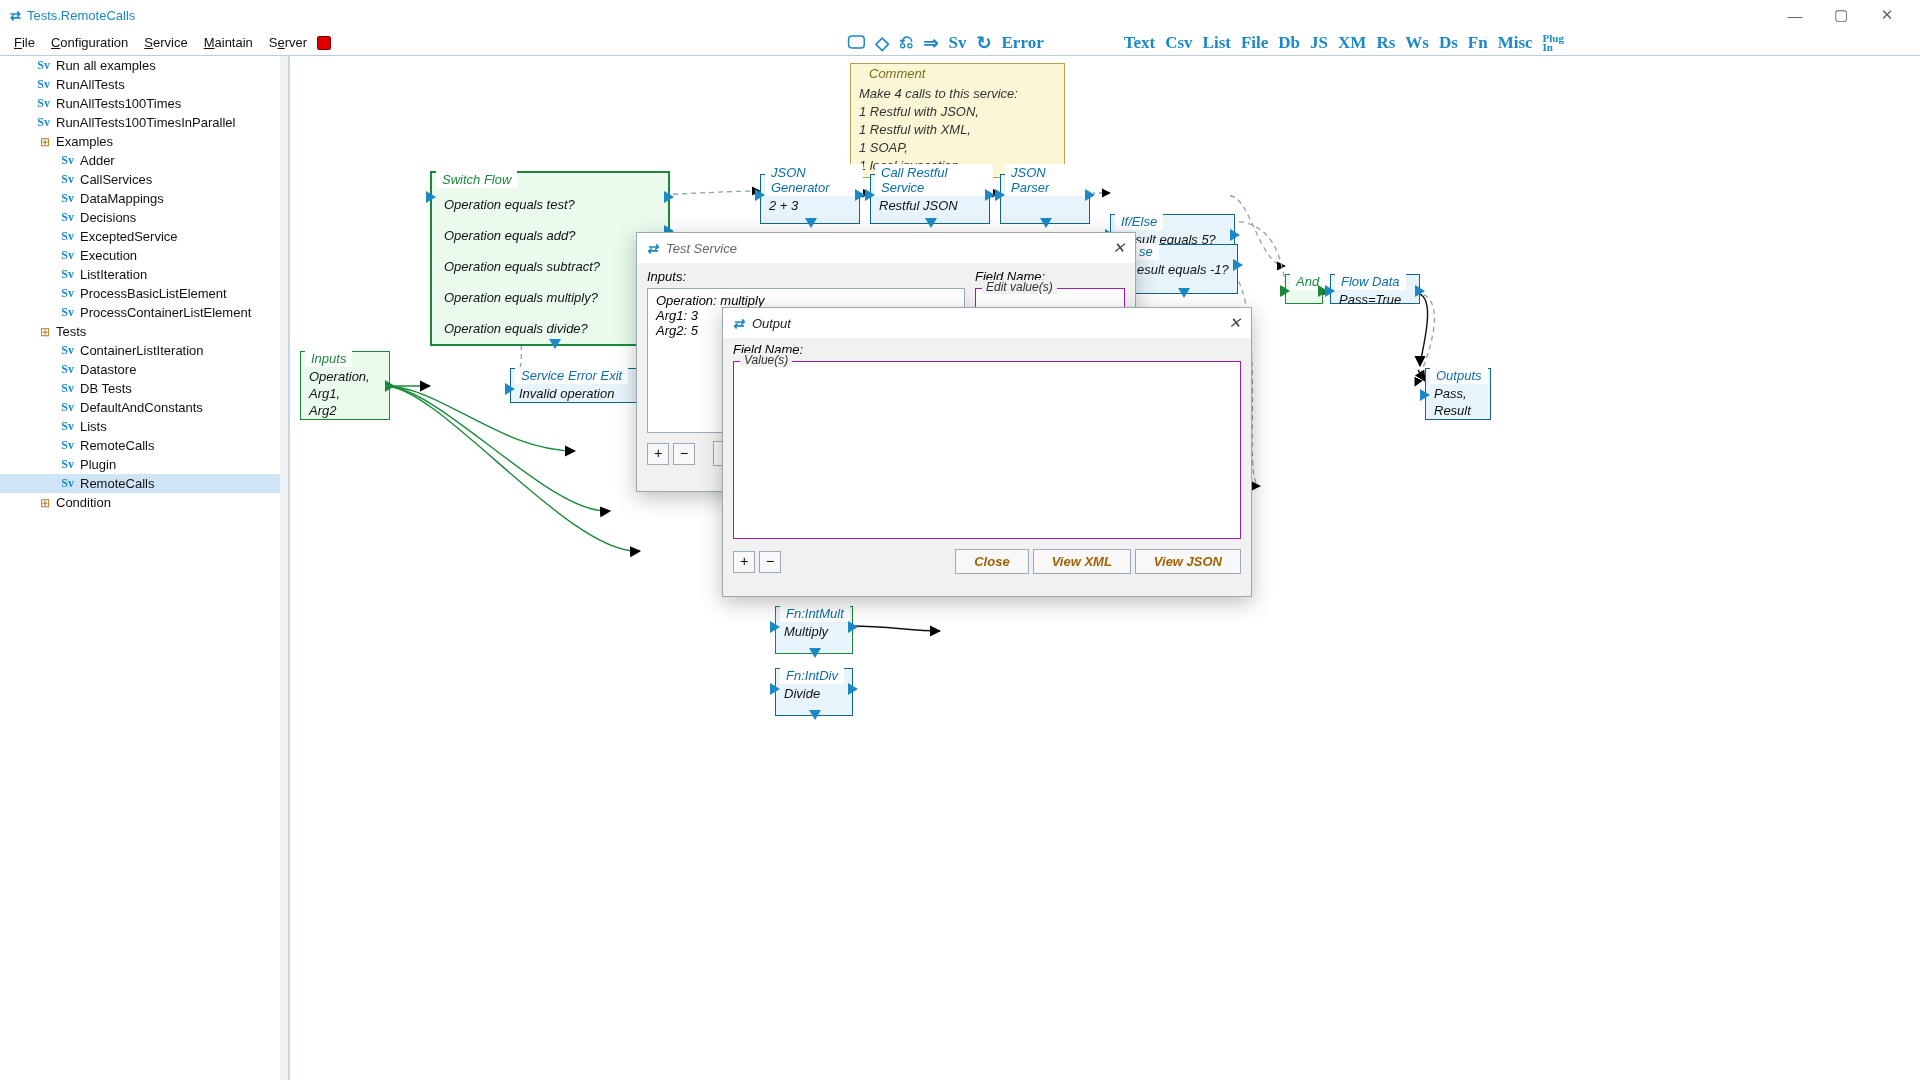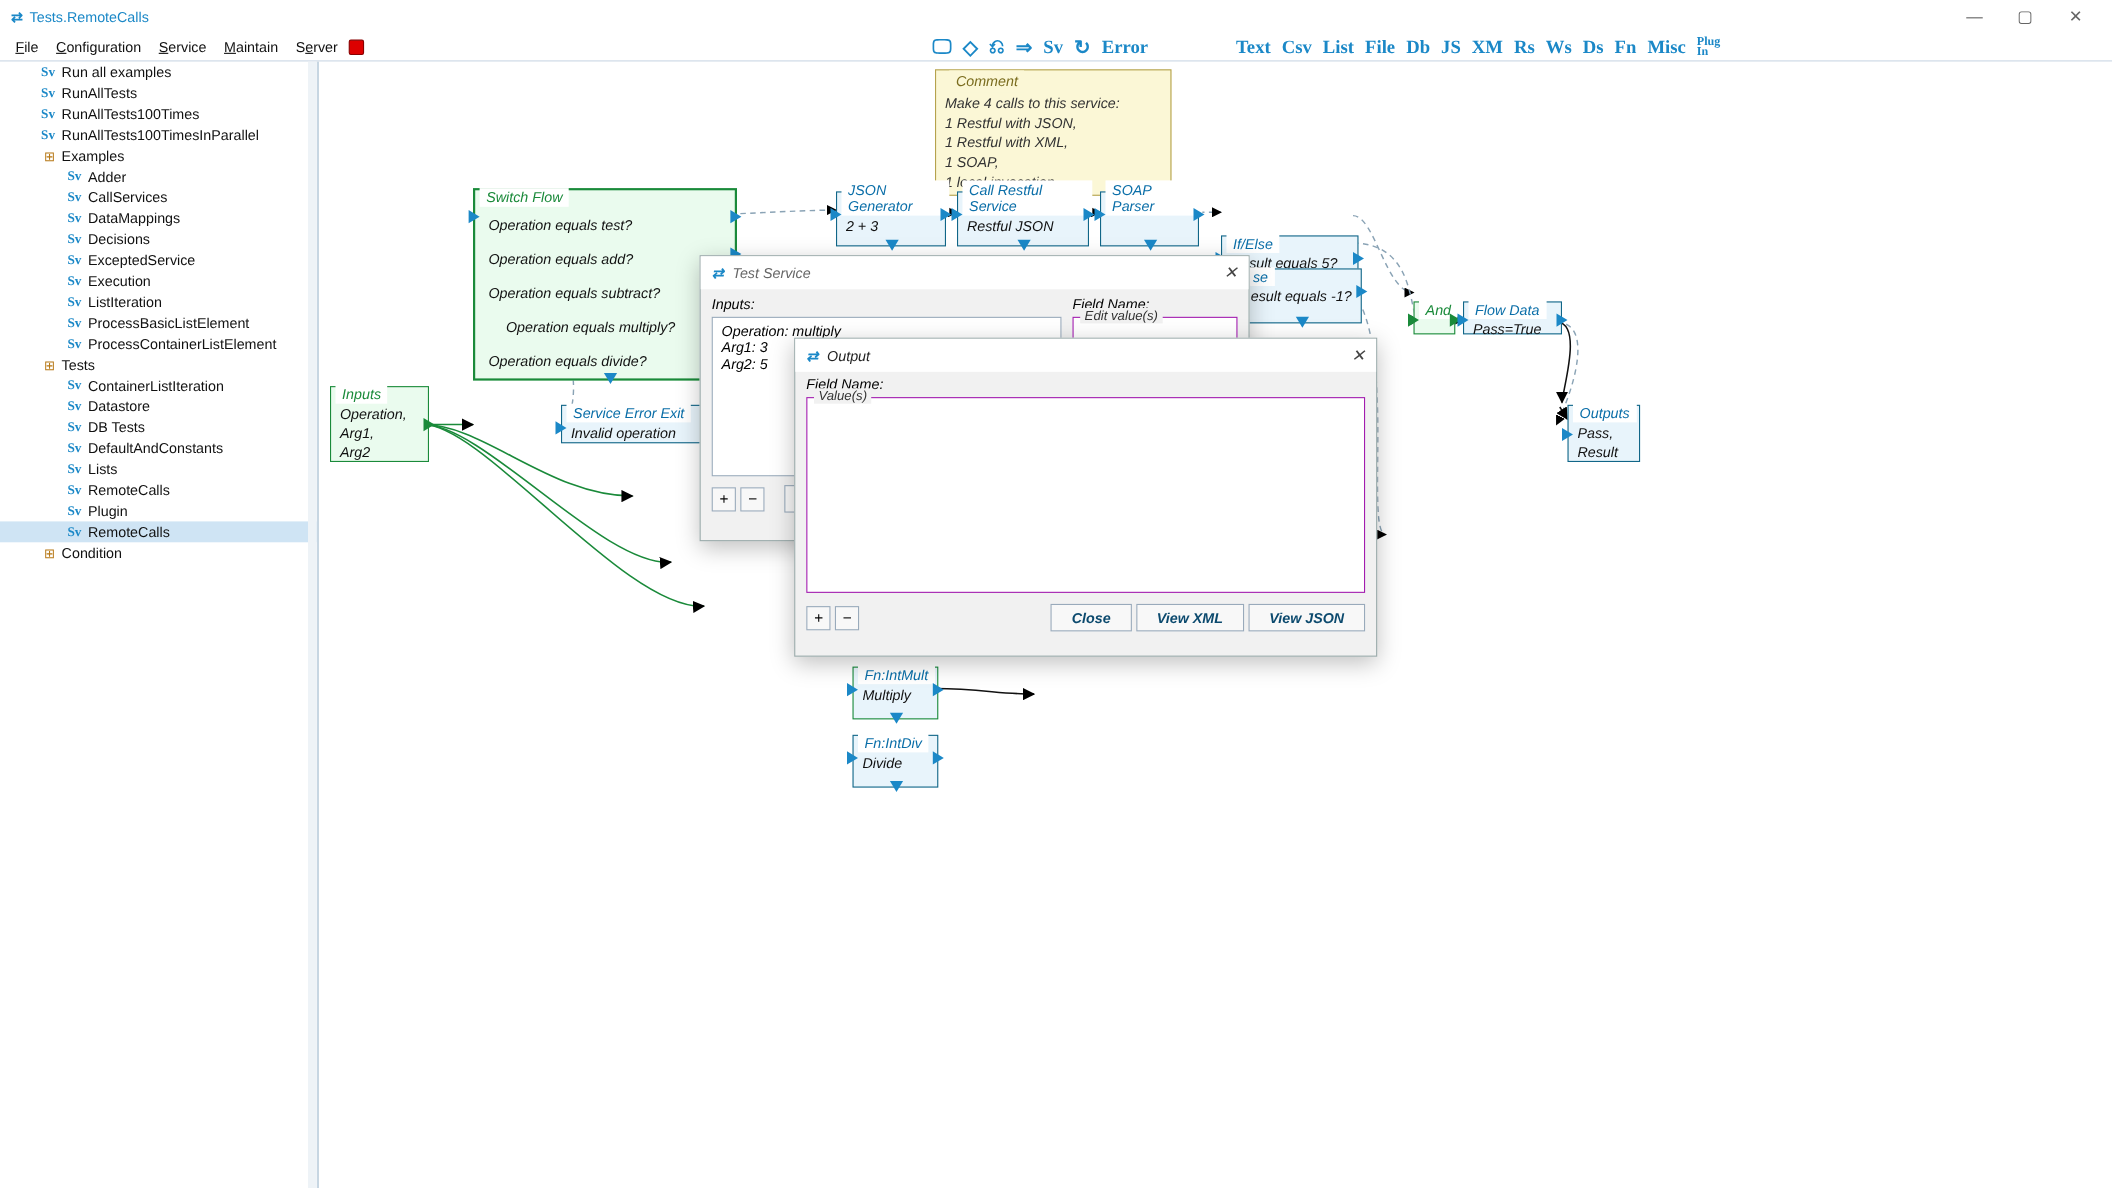--- a/index.html
+++ b/index.html
@@ -48,21 +48,21 @@
 .comment { position:absolute; border:1px solid #b5a24d; background:#fbf7d6; padding:2px 8px; font-size:13px; line-height:18px; color:#333; }
 .comment .hdr { background:#fbf7d6; color:#7a6c1e; }
 
 
 .dialog { position:absolute; background:#f1f1f1; border:1px solid #9aa; box-shadow: 0 6px 20px rgba(0,0,0,.25); }
 .dialog .dtitle { display:flex; align-items:center; gap:8px; padding:6px 10px; color:#666; background:#fff; }
 .dialog .dtitle .x { margin-left:auto; color:#444; cursor:default; font-size:15px; }
 .dialog .dtitle .dicon { color:#1b88c7; font-weight:bold; }
 .fieldset { border:1px solid #a21caf; margin:6px 8px; padding:4px; background:#fff; position:relative; }
 .fieldset .legend { position:absolute; top:-9px; left:6px; background:#f1f1f1; padding:0 4px; color:#333; font-size:12px; }
-.btn { background:#f8f8f8; border:1px solid #9ab; padding:4px 18px; font-size:13px; color:#0c4a6e; cursor:default; }
+.btn { background:#f8f8f8; border:1px solid #9ab; padding:4px 18px; font-size:13px; color:#a16207; cursor:default; }
 .btn.strong { font-weight:bold; }
 .sqbtn { width:22px; height:22px; border:1px solid #9ab; background:#f8f8f8; text-align:center; line-height:19px; font-size:14px; display:inline-block; }
 .row { display:flex; gap:4px; align-items:center; }
 
 
 svg.wires { position:absolute; left:0; top:0; width:100%; height:100%; pointer-events:none; }
 svg.wires path { fill:none; }
 svg.wires .dash { stroke:#8aa3b5; stroke-width:1.3; stroke-dasharray:5 4; }
 svg.wires .grn { stroke:#1a8a3a; stroke-width:1.4; }
 svg.wires .blk { stroke:#111; stroke-width:1.4; }
@@ -270,21 +270,21 @@
       <div class="line">Arg1,</div>
       <div class="line">Arg2</div>
       <span class="tri g" style="right:-6px; top:28px;"></span>
     </div>
 
     <div class="node green" style="left:140px; top:115px; width:240px; border-width:2px;">
       <span class="hdr">Switch Flow</span>
       <div class="line" style="padding:8px 12px;">Operation equals test?</div>
       <div class="line" style="padding:8px 12px;">Operation equals add?</div>
       <div class="line" style="padding:8px 12px;">Operation equals subtract?</div>
-      <div class="line" style="padding:8px 28px;">Operation equals multiply?</div>
+      <div class="line" style="padding:8px 12px;">Operation equals multiply?</div>
       <div class="line" style="padding:8px 12px;">Operation equals divide?</div>
       <span class="tri" style="left:-6px; top:18px;"></span>
       <span class="tri" style="right:-6px; top:18px;"></span>
       <span class="tri" style="right:-6px; top:52px;"></span>
       <span class="tri" style="right:-6px; top:86px;"></span>
       <span class="tri" style="right:-6px; top:120px;"></span>
       <span class="tri" style="right:-6px; top:154px;"></span>
       <span class="tri" style="left:118px; bottom:-6px; transform:rotate(90deg);"></span>
     </div>
 
@@ -304,21 +304,21 @@
 
     <div class="node" style="left:580px; top:118px; width:120px; height:50px;">
       <span class="hdr">Call Restful Service</span>
       <div class="line">Restful JSON</div>
       <span class="tri" style="left:-6px; top:14px;"></span>
       <span class="tri" style="right:-6px; top:14px;"></span>
       <span class="tri" style="left:55px; bottom:-6px; transform:rotate(90deg);"></span>
     </div>
 
     <div class="node" style="left:710px; top:118px; width:90px; height:50px;">
-      <span class="hdr">SOAP Parser</span>
+      <span class="hdr">JSON Parser</span>
       <span class="tri" style="left:-6px; top:14px;"></span>
       <span class="tri" style="right:-6px; top:14px;"></span>
       <span class="tri" style="left:40px; bottom:-6px; transform:rotate(90deg);"></span>
     </div>
 
     <div class="node" style="left:820px; top:118px; width:125px; height:50px;margin-top:40px;">
       <span class="hdr">If/Else</span>
       <div class="line">Result equals 5?</div>
       <span class="tri" style="left:-6px; top:14px;"></span>
       <span class="tri" style="right:-6px; top:14px;"></span>

